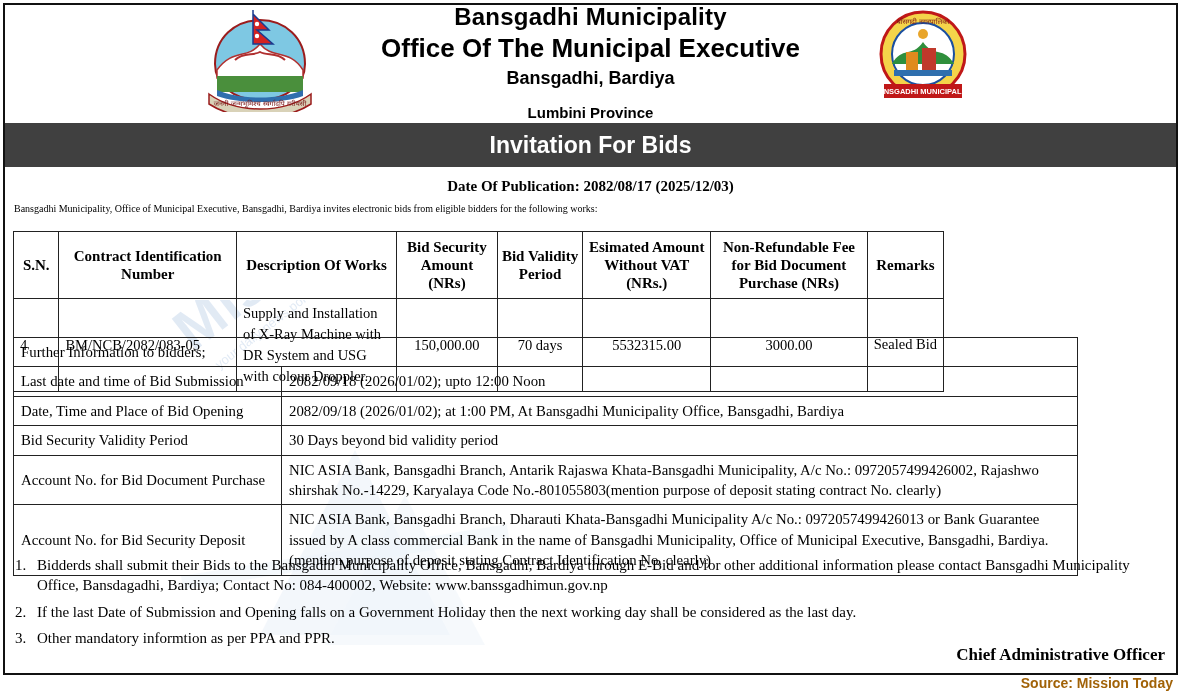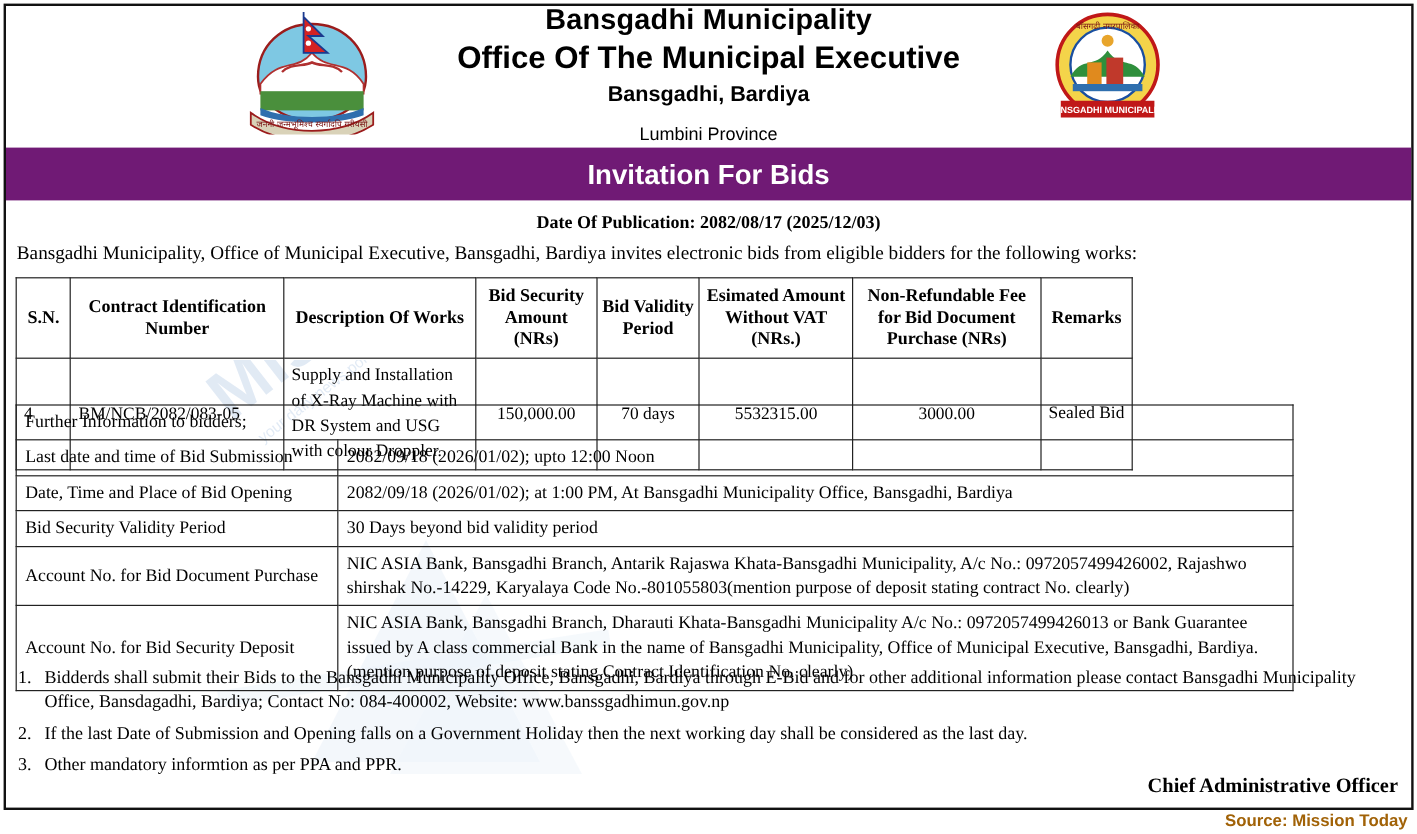--- a/index.html
+++ b/index.html
@@ -142,31 +142,31 @@
   }
   .h-line3 {
     font-family: "Liberation Sans", sans-serif;
     font-size: 18px;
     font-weight: bold;
     margin-top: 5px;
   }
   .h-line4 {
     font-family: "Liberation Sans", sans-serif;
     font-size: 15px;
-    font-weight: normal;
+    font-weight: bold;
     margin-top: 17px;
   }
 
   .title-bar {
     position: absolute;
     left: 5px;
     top: 123px;
     width: 1171px;
     height: 44px;
-    background: #701a75;
+    background: #404040;
     color: #ffffff;
     display: flex;
     align-items: center;
     justify-content: center;
     font-family: "Liberation Sans", sans-serif;
     font-size: 23px;
     font-weight: bold;
     box-sizing: border-box;
   }
 
@@ -177,21 +177,21 @@
     width: 1171px;
     text-align: center;
     font-size: 15px;
     font-weight: bold;
   }
   .intro {
     position: absolute;
     left: 14px;
     top: 203px;
     width: 1150px;
-    font-size: 16px;
+    font-size: 10px;
   }
 
   
   table.main {
     position: absolute;
     left: 13px;
     top: 231px;
     width: 931px;
     border-collapse: collapse;
     font-size: 14.5px;

